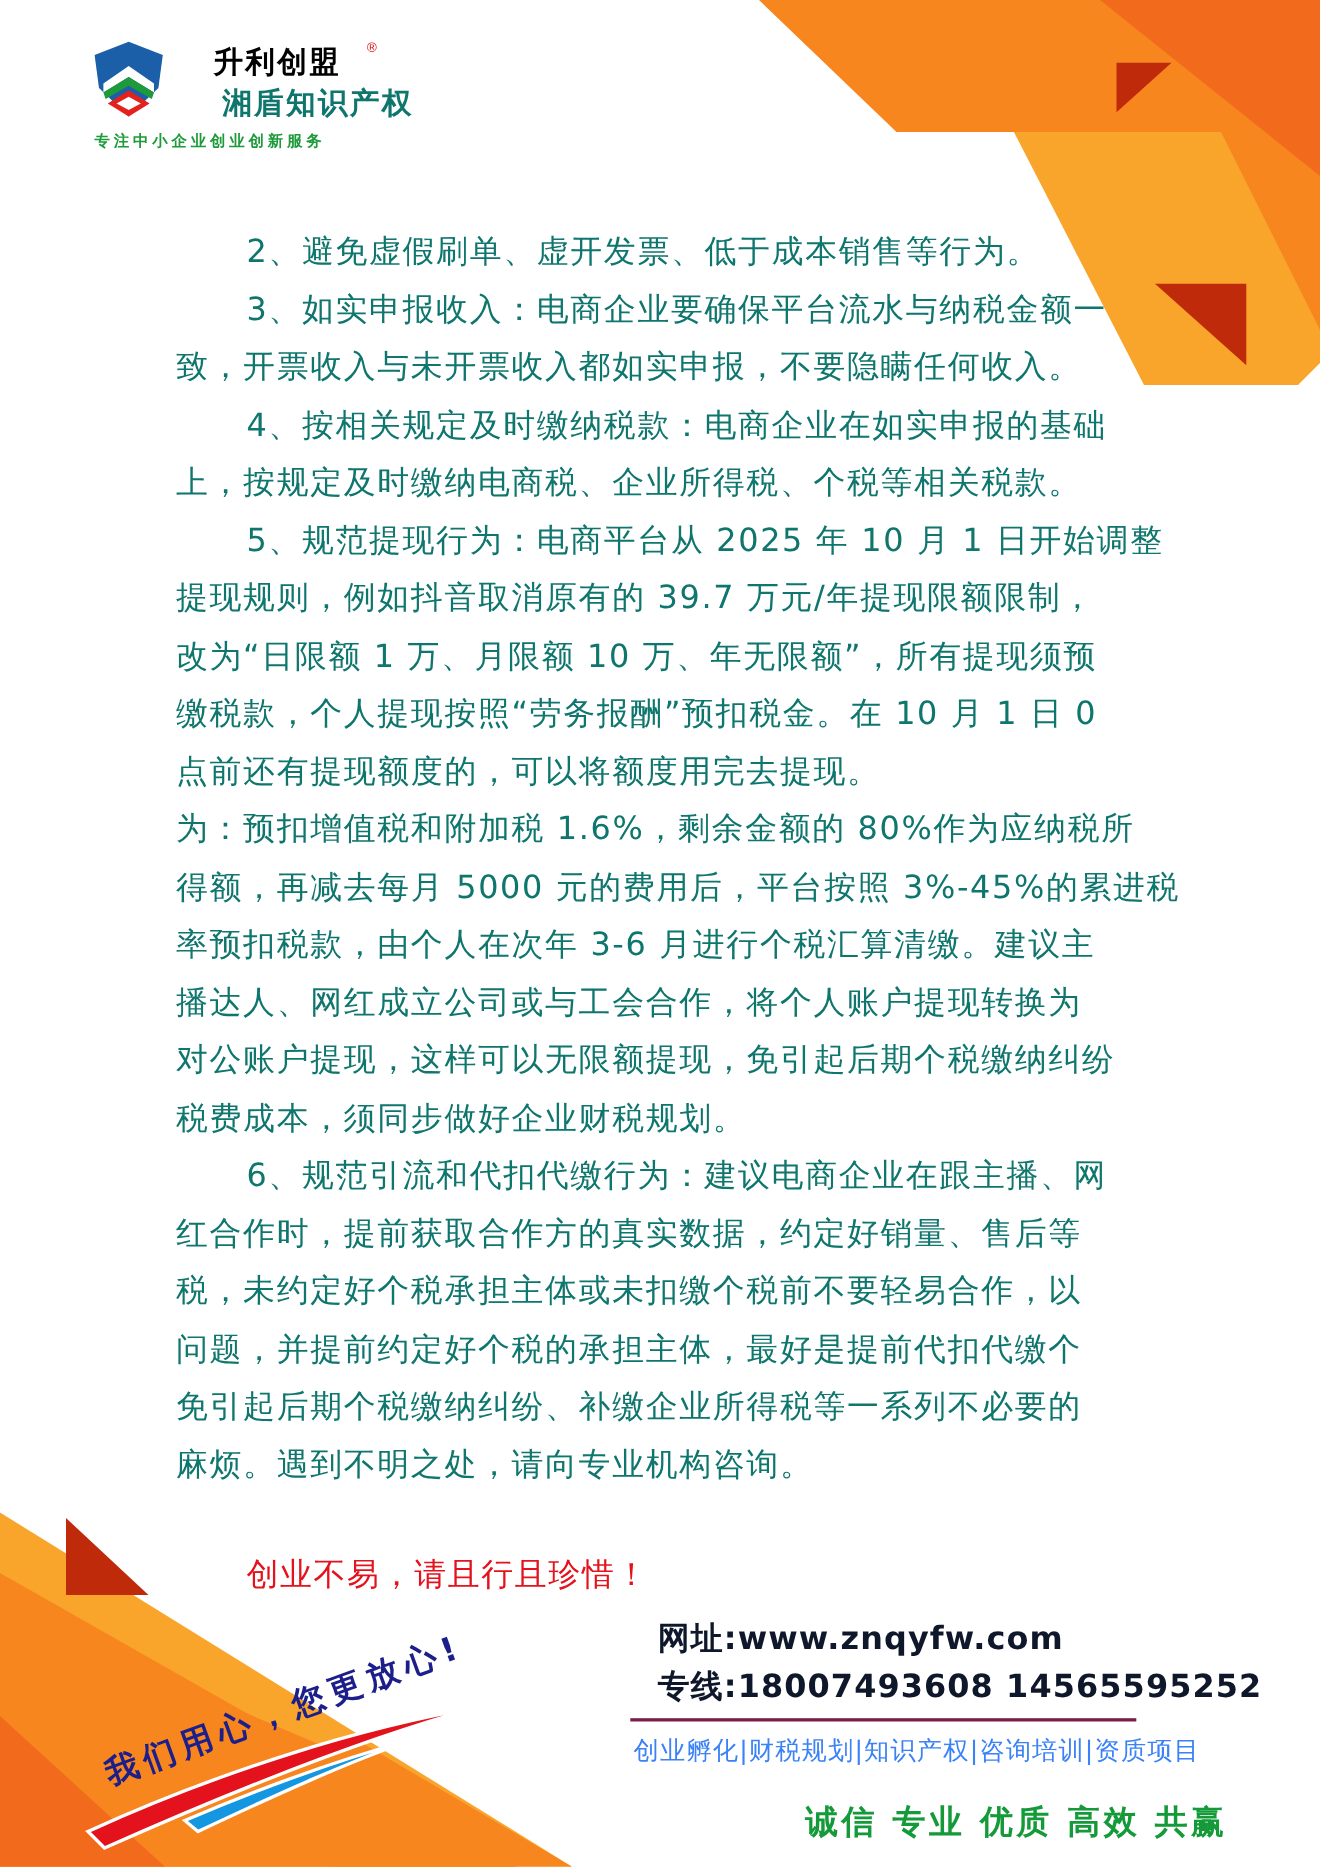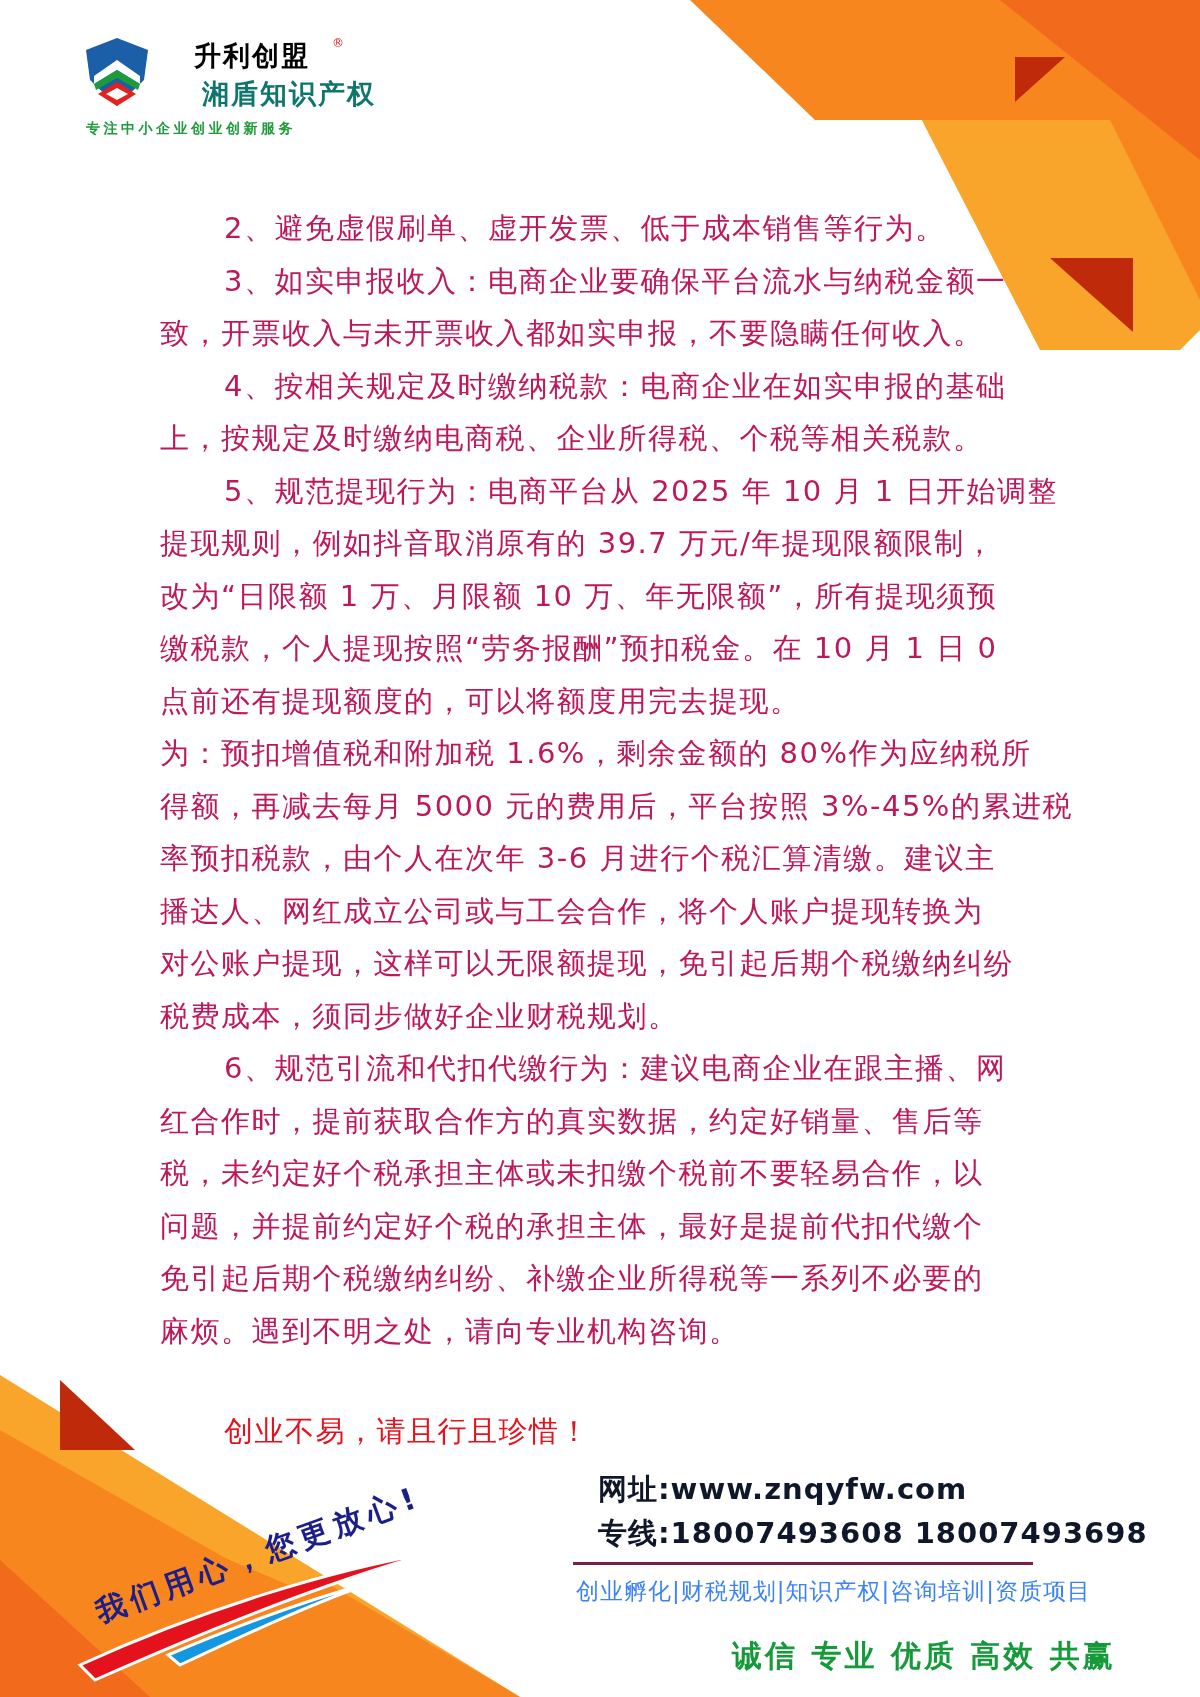--- a/index.html
+++ b/index.html
@@ -6,21 +6,21 @@
   body { width:1200px; height:1697px; position:relative; overflow:hidden; background:#ffffff;
          font-family:"DejaVu Sans", "Liberation Sans", sans-serif; color:#111; }
   .deco { position:absolute; left:0; top:0; width:1200px; height:1697px; pointer-events:none; }
   .logo { position:absolute; left:84px; top:36px; width:300px; height:110px; }
   .logo .shield { position:absolute; left:0; top:0; width:66px; height:72px; }
   .logo .brand1 { position:absolute; left:110px; top:2px; font-size:27px; font-weight:bold; color:#000000; letter-spacing:2px; }
   .logo .reg { position:absolute; left:248px; top:0px; font-size:12px; color:#e3211d; }
   .logo .brand2 { position:absolute; left:90px; top:40px; font-size:27px; font-weight:bold; color:#0f766e; letter-spacing:2px;margin-left:28px; }
   .logo .slogan { position:absolute; left:2px; top:84px; font-size:14px; font-weight:bold; color:#1d9a3a; letter-spacing:3.5px; }
   .content { position:absolute; left:160px; top:202px; width:884px; }
-  .line { font-size:29px; line-height:52.5px; height:52.5px; white-space:nowrap; letter-spacing:1.5px; color:#be185d; }
+  .line { font-size:29px; line-height:52.5px; height:52.5px; white-space:nowrap; letter-spacing:1.5px; color:#0f766e; }
   .line.indent { padding-left:64px; }
   .closing { position:absolute; left:224px; top:1412px; font-size:29px; color:#e3121d; letter-spacing:1.5px; }
   .contact { position:absolute; left:598px; top:1470px; }
   .contact .url, .contact .phone { font-size:29px; font-weight:bold; color:#0f172a; white-space:nowrap; letter-spacing:1px; }
   .contact .phone { margin-top:4px; }
   .divider { position:absolute; left:573px; top:1562px; width:460px; height:3px; background:#7a1f4a; }
   .services { position:absolute; left:576px; top:1576px; font-size:23px; color:#3b82f6; white-space:nowrap; letter-spacing:1px; }
   .values { position:absolute; left:732px; top:1636px; font-size:30px; font-weight:bold; color:#159a3a; white-space:nowrap; letter-spacing:3px; }
   .motto { position:absolute; left:104px; top:1592px; font-size:30px; font-weight:bold; color:#1c1e8a;
            transform:rotate(-20deg); transform-origin:left bottom; white-space:nowrap; letter-spacing:6px; }
@@ -86,17 +86,17 @@
   <div class="line">免引起后期个税缴纳纠纷、补缴企业所得税等一系列不必要的</div>
   <div class="line">麻烦。遇到不明之处，请向专业机构咨询。</div>
 </div>
 
 <div class="closing">创业不易，请且行且珍惜！</div>
 
 <div class="motto">我们用心，您更放心!</div>
 
 <div class="contact">
   <div class="url">网址:www.znqyfw.com</div>
-  <div class="phone">专线:18007493608  18007493698</div>
+  <div class="phone">专线:18007493608  14565595252</div>
 </div>
 <div class="divider"></div>
 <div class="services">创业孵化|财税规划|知识产权|咨询培训|资质项目</div>
 <div class="values">诚信 专业 优质 高效 共赢</div>
 
 </body></html>

